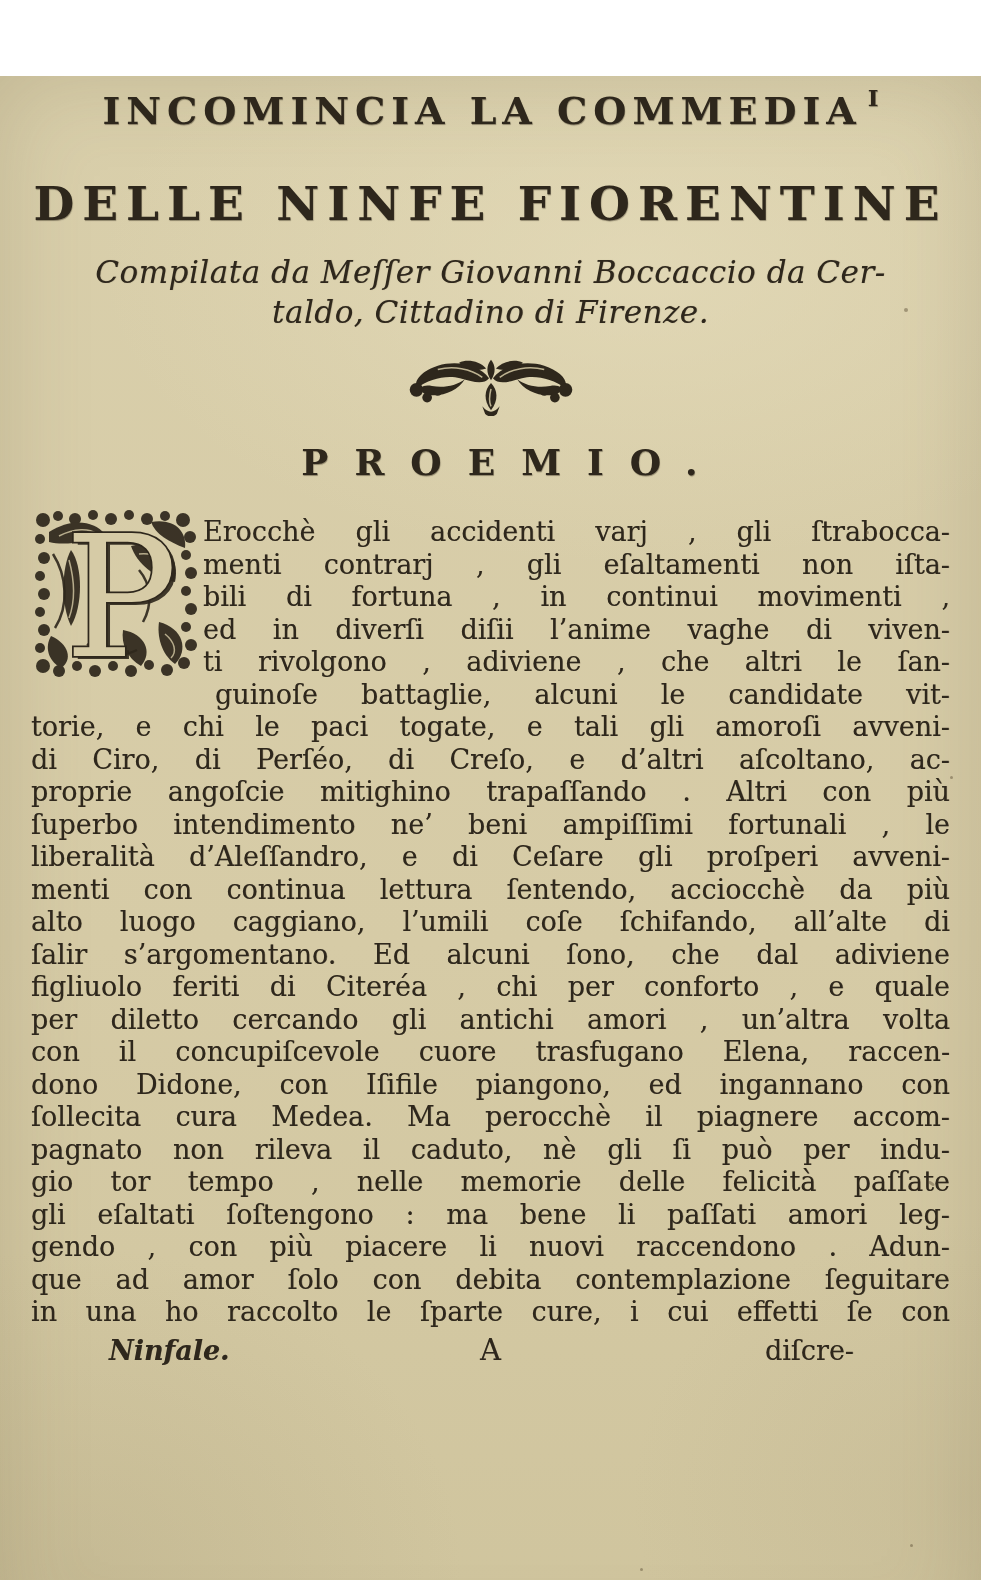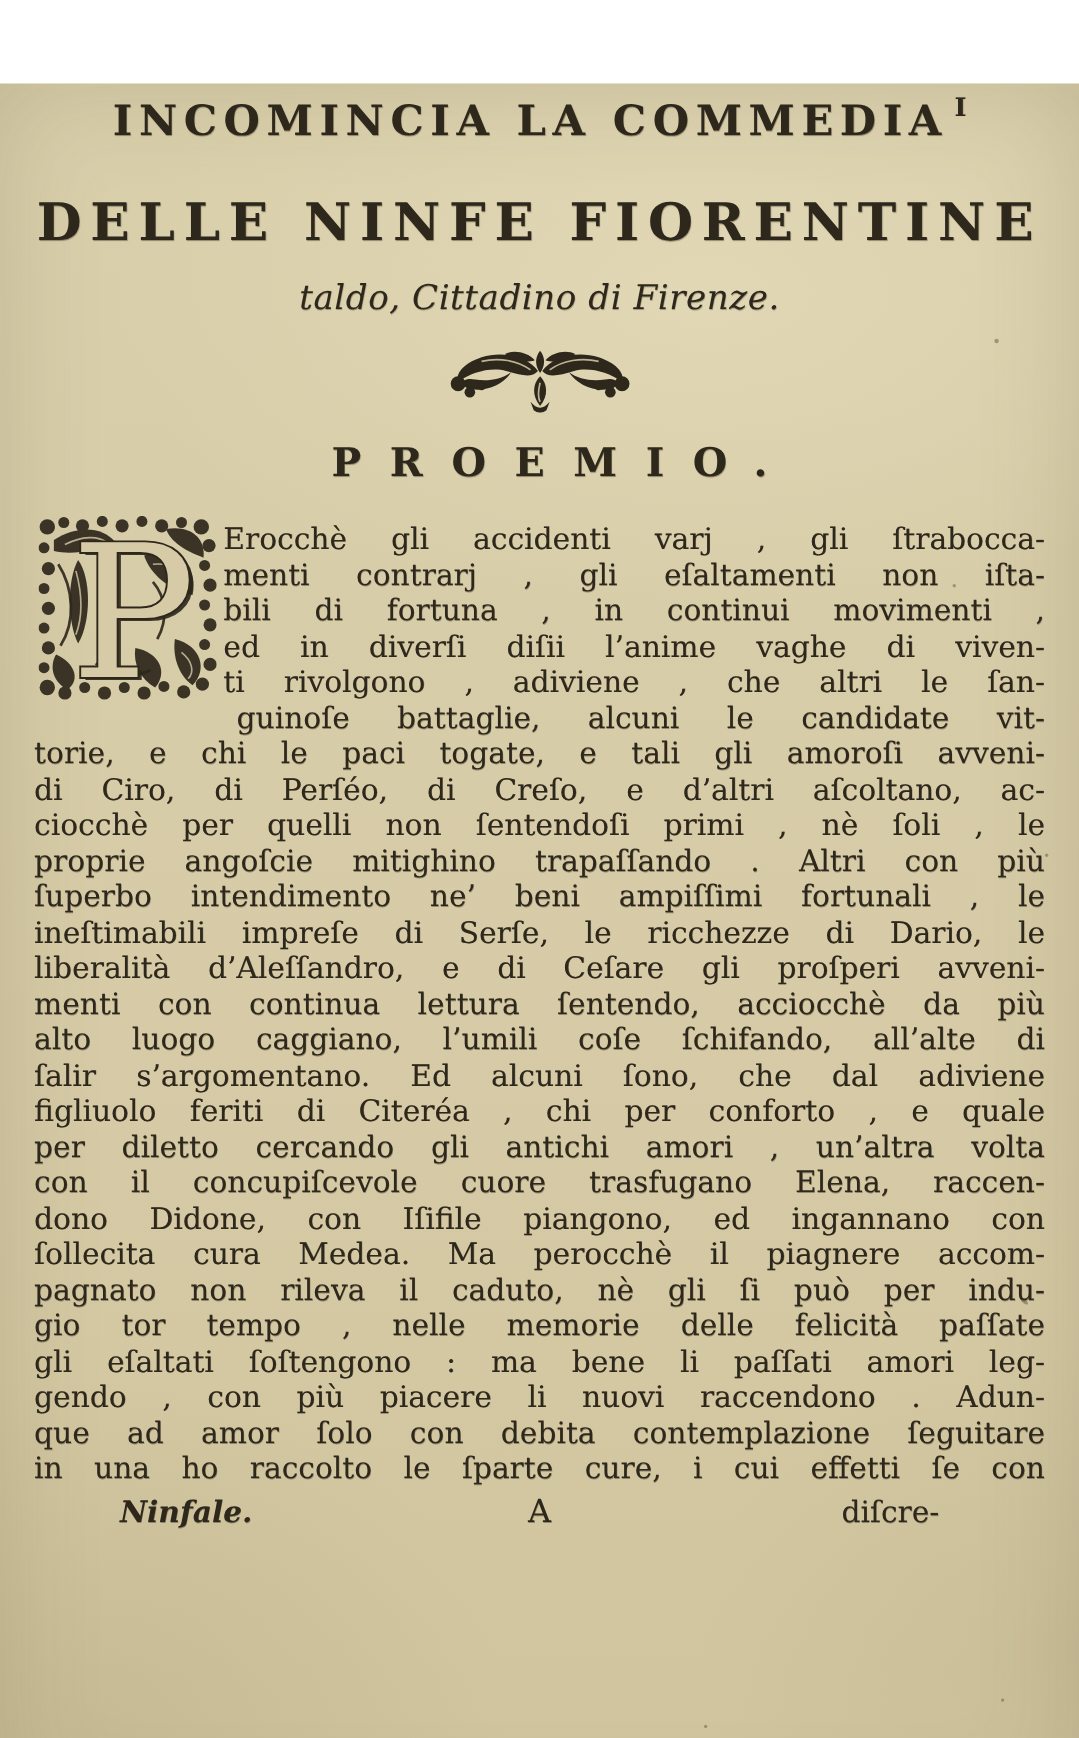--- a/index.html
+++ b/index.html
@@ -113,20 +113,21 @@
 </head>
 <body>
 
 <div class="page">
 
   <div class="title1"><span>INCOMINCIA LA COMMEDIA</span><span class="pagemark">I</span></div>
 
   <div class="title2">DELLE NINFE FIORENTINE</div>
 
   <div class="subtitle">
+    <div>Compilata da Meſſer Giovanni Boccaccio da Cer-</div>
     <div>taldo, Cittadino di Firenze.</div>
   </div>
 
   <div class="ornament-row">
     <svg width="182" height="60" viewBox="0 0 182 62">
       <g class="ink-fill">
         <path d="M91,28 C84,35 83,46 91,56 C99,46 98,35 91,28 Z"></path>
         <path d="M82,52 q9,11 18,0 l-3,8 q-6,5 -12,0 Z"></path>
         <path d="M91,4 C86,10 86,18 91,25 C96,18 96,10 91,4 Z"></path>
         <g id="scrollR">
@@ -210,24 +211,22 @@
 
     <div class="lines">
         <div class="line">Erocchè gli accidenti varj , gli ſtrabocca-</div>
         <div class="line">menti contrarj , gli eſaltamenti non iſta-</div>
         <div class="line">bili di fortuna , in continui movimenti ,</div>
         <div class="line">ed in diverſi diſii l’anime vaghe di viven-</div>
         <div class="line">ti rivolgono , adiviene , che altri le ſan-</div>
         <div class="line">guinoſe battaglie, alcuni le candidate vit-</div>
         <div class="line">torie, e chi le paci togate, e tali gli amoroſi avveni-</div>
         <div class="line">di Ciro, di Perſéo, di Creſo, e d’altri aſcoltano, ac-</div>
-        <div class="line">ciocchè per quelli non ſentendoſi primi , nè ſoli , le</div>
         <div class="line">proprie angoſcie mitighino trapaſſando . Altri con più</div>
         <div class="line">ſuperbo intendimento ne’ beni ampiſſimi fortunali , le</div>
-        <div class="line">ineſtimabili impreſe di Serſe, le ricchezze di Dario, le</div>
         <div class="line">liberalità d’Aleſſandro, e di Ceſare gli proſperi avveni-</div>
         <div class="line">menti con continua lettura ſentendo, acciocchè da più</div>
         <div class="line">alto luogo caggiano, l’umili coſe ſchifando, all’alte di</div>
         <div class="line">ſalir s’argomentano. Ed alcuni ſono, che dal adiviene</div>
         <div class="line">figliuolo feriti di Citeréa , chi per conforto , e quale</div>
         <div class="line">per diletto cercando gli antichi amori , un’altra volta</div>
         <div class="line">con il concupiſcevole cuore trasfugano Elena, raccen-</div>
         <div class="line">dono Didone, con Iſifile piangono, ed ingannano con</div>
         <div class="line">ſollecita cura Medea. Ma perocchè il piagnere accom-</div>
         <div class="line">pagnato non rileva il caduto, nè gli ſi può per indu-</div>

